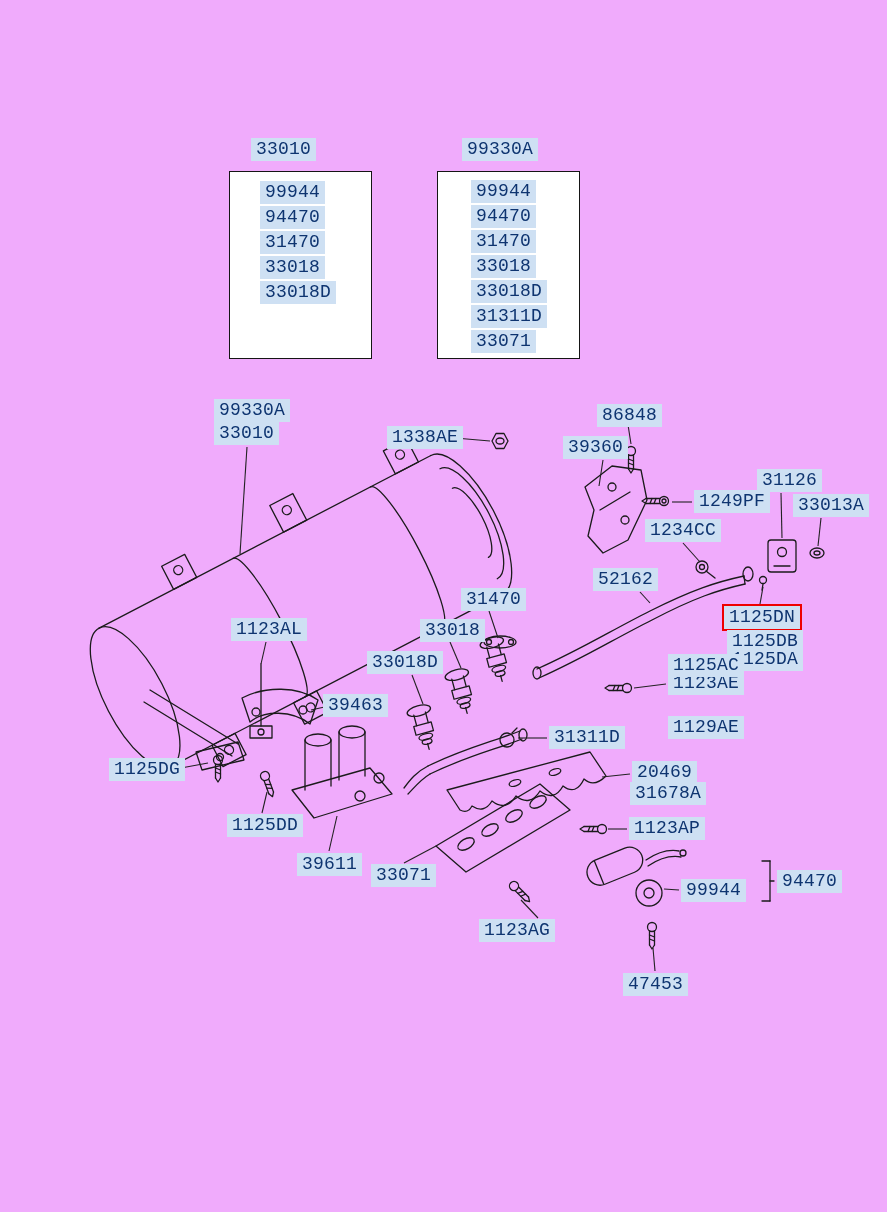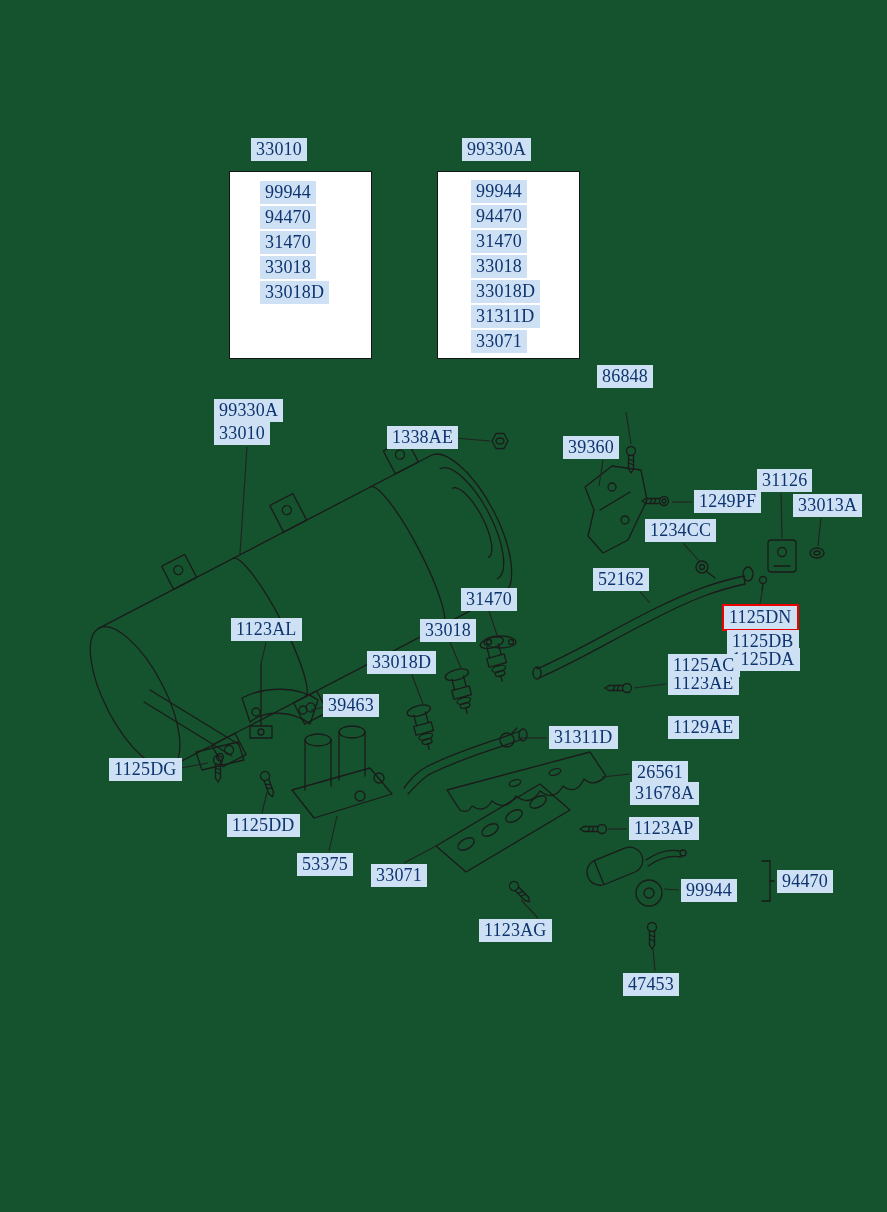--- a/index.html
+++ b/index.html
@@ -1,17 +1,17 @@
 <!DOCTYPE html>
 <html><head>
 <meta charset="utf-8">
 <style>
   html,body{margin:0;padding:0;background:#fff;}
-  .stage{position:relative;width:887px;height:1212px;background:#14532d;overflow:hidden;
-         font-family:Liberation Serif, serif;}
+  .stage{position:relative;width:887px;height:1212px;background:#f0abfc;overflow:hidden;
+         font-family:Liberation Mono, monospace;}
   svg.art{position:absolute;left:0;top:0;}
   .lbl{position:absolute;background:#cee0f3;color:#0e3470;font-size:18px;line-height:21px;
        padding:1px 5px;white-space:nowrap;letter-spacing:.2px;}
   .hl{outline:2.5px solid #ee0000;}
   .pbox{position:absolute;border:1.6px solid #151515;background:#fff;}
 </style>
 </head>
 <body>
 
 <div class="stage">
@@ -234,21 +234,21 @@
     <div class="lbl" style="left:33px;top:83px">33018</div>
     <div class="lbl" style="left:33px;top:108px">33018D</div>
     <div class="lbl" style="left:33px;top:133px">31311D</div>
     <div class="lbl" style="left:33px;top:158px">33071</div>
   </div>
 
   <div class="lbl" style="left:214px;top:399px">99330A</div>
   <div class="lbl" style="left:214px;top:422px">33010</div>
 
   <div class="lbl" style="left:387px;top:426px">1338AE</div>
-  <div class="lbl" style="left:597px;top:365px">86848</div>
+  <div class="lbl" style="left:597px;top:404px">86848</div>
   <div class="lbl" style="left:563px;top:436px">39360</div>
   <div class="lbl" style="left:694px;top:490px">1249PF</div>
   <div class="lbl" style="left:757px;top:469px">31126</div>
   <div class="lbl" style="left:793px;top:494px">33013A</div>
   <div class="lbl" style="left:645px;top:519px">1234CC</div>
   <div class="lbl" style="left:593px;top:568px">52162</div>
 
   <div class="lbl hl" style="left:724px;top:606px">1125DN</div>
   <div class="lbl" style="left:727px;top:630px">1125DB</div>
   <div class="lbl" style="left:727px;top:648px">1125DA</div>
@@ -259,24 +259,24 @@
   <div class="lbl" style="left:231px;top:618px">1123AL</div>
   <div class="lbl" style="left:323px;top:694px">39463</div>
 
   <div class="lbl" style="left:668px;top:672px">1123AE</div>
   <div class="lbl" style="left:668px;top:654px">1125AC</div>
   <div class="lbl" style="left:668px;top:716px">1129AE</div>
 
   <div class="lbl" style="left:549px;top:726px">31311D</div>
   <div class="lbl" style="left:109px;top:758px">1125DG</div>
   <div class="lbl" style="left:227px;top:814px">1125DD</div>
-  <div class="lbl" style="left:297px;top:853px">53375</div>
+  <div class="lbl" style="left:297px;top:853px">39611</div>
   <div class="lbl" style="left:371px;top:864px">33071</div>
 
-  <div class="lbl" style="left:632px;top:761px">26561</div>
+  <div class="lbl" style="left:632px;top:761px">20469</div>
   <div class="lbl" style="left:630px;top:782px">31678A</div>
   <div class="lbl" style="left:629px;top:817px">1123AP</div>
 
   <div class="lbl" style="left:681px;top:879px">99944</div>
   <div class="lbl" style="left:777px;top:870px">94470</div>
 
   <div class="lbl" style="left:479px;top:919px">1123AG</div>
   <div class="lbl" style="left:623px;top:973px">47453</div>
 
 </div>

